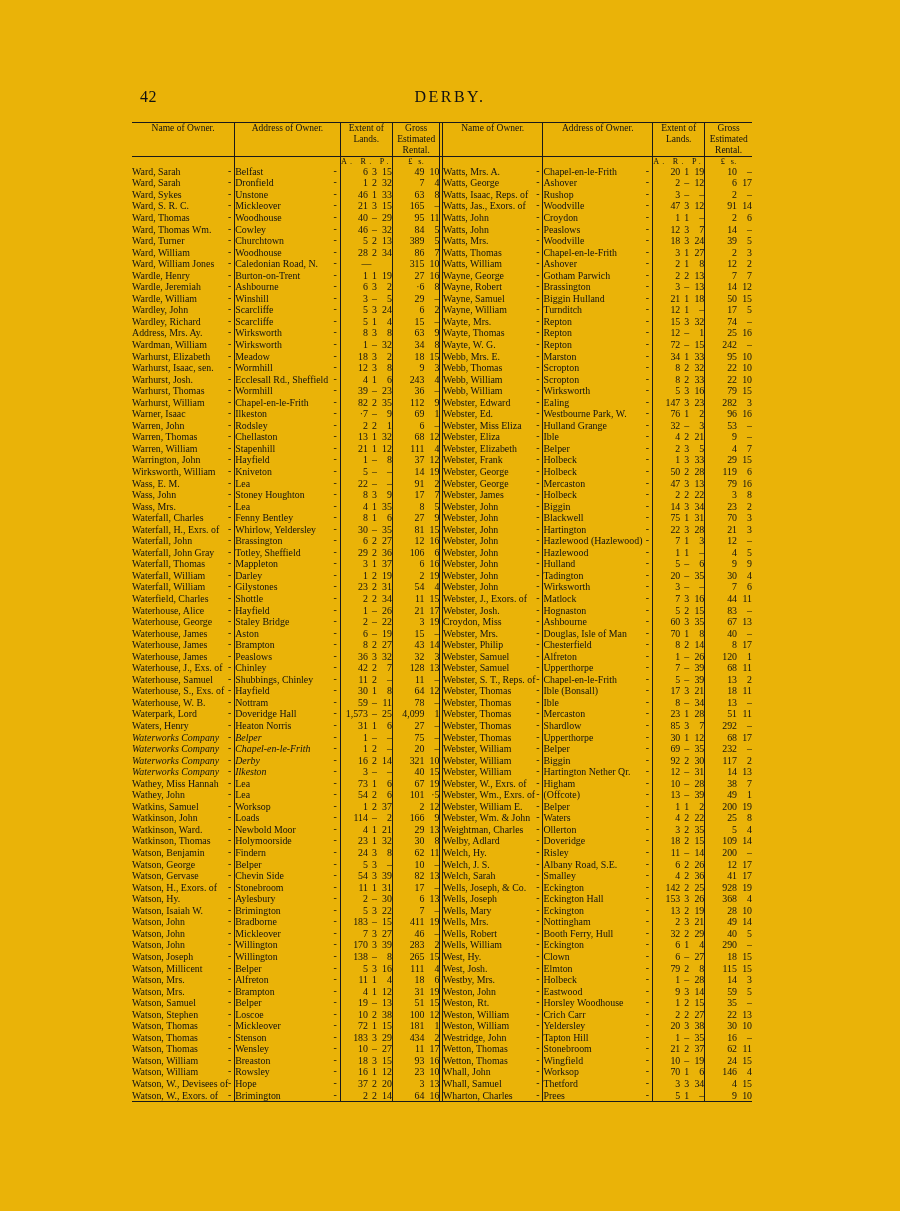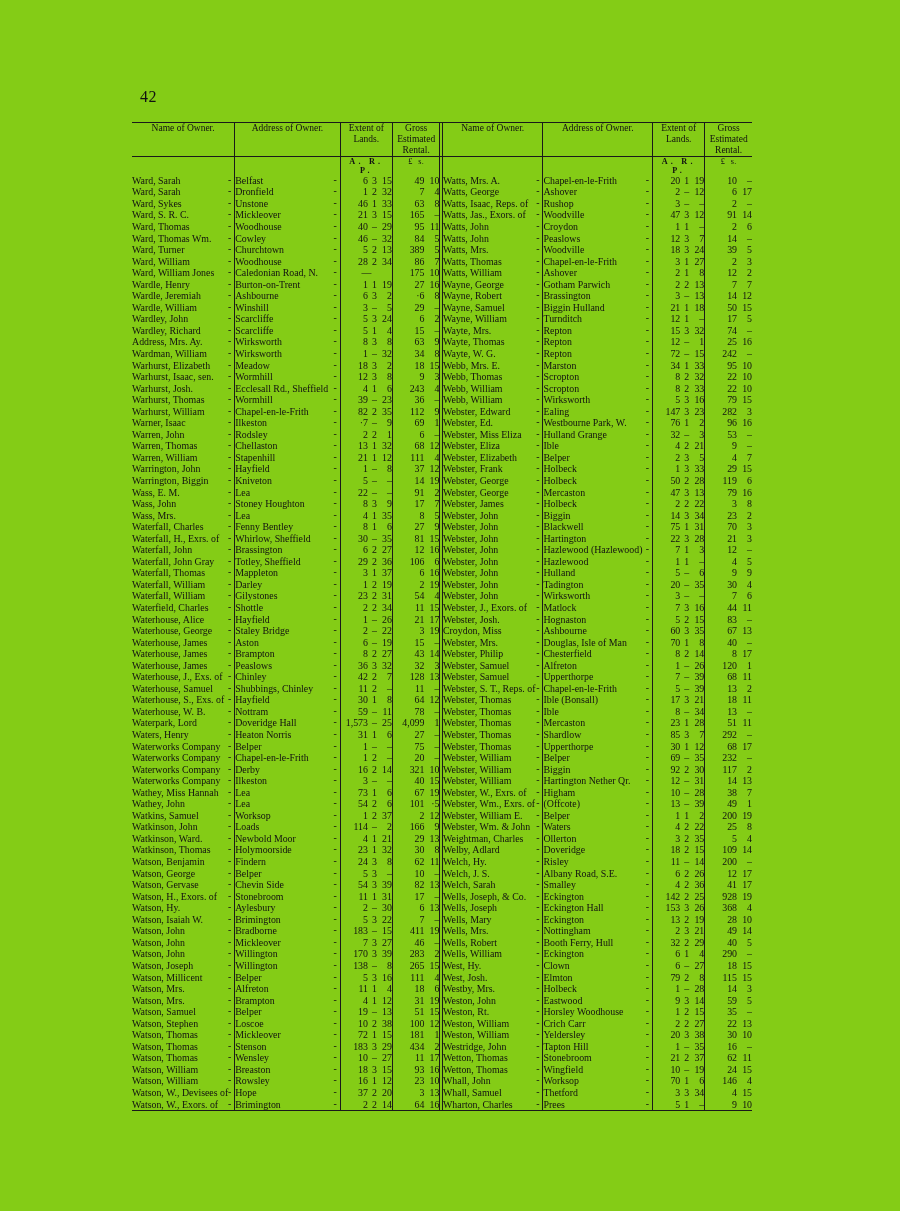--- a/index.html
+++ b/index.html
@@ -13,21 +13,21 @@
     position: relative;
     font-family: "Liberation Serif", serif;
     color: #111111;
     overflow: hidden;
   }
   .page {
     position: absolute;
     top: 0; left: 0;
     width: 900px;
     height: 1211px;
-    background: #84cc16;
+    background: #eab308;
   }
   .page-header {
     position: absolute;
     top: 88px;
     left: 140px;
     width: 620px;
     height: 24px;
   }
   .folio {
     position: absolute;
@@ -78,21 +78,21 @@
   .vr { border-left: 1px solid #1a1a1a; }
   .gapcol { border-left: 1px solid #1a1a1a; border-right: 1.6px solid #1a1a1a; }
 
   .unit-row td {
     font-size: 8.2px;
     text-align: center;
     padding-top: 4px;
     padding-bottom: 1px;
     letter-spacing: 0.3px;
   }
-  .unit-row td.u-ext span { letter-spacing: 3.2px; font-weight: bold; }
+  .unit-row td.u-ext span { letter-spacing: 3.2px; }
 
   .data-row td {
     font-size: 9.9px;
     line-height: 11.55px;
     white-space: nowrap;
   }
   td.cell-name {
     padding-left: 4px;
     padding-right: 3px;
     position: relative;
@@ -107,21 +107,21 @@
     padding-right: 5px;
     font-variant-numeric: tabular-nums;
   }
   td.cell-ext { padding-right: 6px; }
   .lead {
     position: absolute;
     right: 3px;
     bottom: 1px;
     font-size: 9.9px;
   }
-  .ital { }
+  .ital { font-style: italic; }
   .num-a, .num-r, .num-p {
     display: inline-block;
     text-align: right;
   }
   .num-a { width: 26px; }
   .num-r { width: 9px; }
   .num-p { width: 15px; }
   .num-pounds { display: inline-block; width: 29px; text-align: right; }
   .num-s { display: inline-block; width: 15px; text-align: right; }
 
@@ -129,20 +129,21 @@
     border-bottom: 1.4px solid #1a1a1a;
   }
 </style>
 </head>
 <body>
 
 <div class="page">
 
   <div class="page-header">
     <div class="folio">42</div>
+    <div class="running-title">DERBY.</div>
   </div>
 
   <div class="table-wrap">
     <table class="ledger">
       <colgroup>
         <col class="c-name">
           <col class="c-addr">
           <col class="c-ext">
           <col class="c-rent">
         <col class="c-gap">
@@ -269,21 +270,21 @@
             <td class="gapcol"></td>
             <td class="cell-name"><span>Watts, Thomas</span><span class="lead">-</span></td>
             <td class="cell-addr vr"><span>Chapel-en-le-Frith</span><span class="lead">-</span></td>
             <td class="cell-ext vr"><span class="num-a">3</span><span class="num-r">1</span><span class="num-p">27</span></td>
             <td class="cell-rent vr"><span class="num-pounds">2</span><span class="num-s">3</span></td>
           </tr>
           <tr class="data-row">
             <td class="cell-name"><span>Ward, William Jones</span><span class="lead">-</span></td>
             <td class="cell-addr vr"><span>Caledonian Road, N.</span><span class="lead">-</span></td>
             <td class="cell-ext vr" style="text-align: center;">—</td>
-            <td class="cell-rent vr"><span class="num-pounds">175</span><span class="num-s">10</span></td>
+            <td class="cell-rent vr"><span class="num-pounds">315</span><span class="num-s">10</span></td>
             <td class="gapcol"></td>
             <td class="cell-name"><span>Watts, William</span><span class="lead">-</span></td>
             <td class="cell-addr vr"><span>Ashover</span><span class="lead">-</span></td>
             <td class="cell-ext vr"><span class="num-a">2</span><span class="num-r">1</span><span class="num-p">8</span></td>
             <td class="cell-rent vr"><span class="num-pounds">12</span><span class="num-s">2</span></td>
           </tr>
           <tr class="data-row">
             <td class="cell-name"><span>Wardle, Henry</span><span class="lead">-</span></td>
             <td class="cell-addr vr"><span>Burton-on-Trent</span><span class="lead">-</span></td>
             <td class="cell-ext vr"><span class="num-a">1</span><span class="num-r">1</span><span class="num-p">19</span></td>
@@ -464,21 +465,21 @@
             <td class="cell-addr vr"><span>Hayfield</span><span class="lead">-</span></td>
             <td class="cell-ext vr"><span class="num-a">1</span><span class="num-r">–</span><span class="num-p">8</span></td>
             <td class="cell-rent vr"><span class="num-pounds">37</span><span class="num-s">12</span></td>
             <td class="gapcol"></td>
             <td class="cell-name"><span>Webster, Frank</span><span class="lead">-</span></td>
             <td class="cell-addr vr"><span>Holbeck</span><span class="lead">-</span></td>
             <td class="cell-ext vr"><span class="num-a">1</span><span class="num-r">3</span><span class="num-p">33</span></td>
             <td class="cell-rent vr"><span class="num-pounds">29</span><span class="num-s">15</span></td>
           </tr>
           <tr class="data-row">
-            <td class="cell-name"><span>Warrington, Biggin</span><span class="lead">-</span></td>
+            <td class="cell-name"><span>Wirksworth, William</span><span class="lead">-</span></td>
             <td class="cell-addr vr"><span>Kniveton</span><span class="lead">-</span></td>
             <td class="cell-ext vr"><span class="num-a">5</span><span class="num-r">–</span><span class="num-p">–</span></td>
             <td class="cell-rent vr"><span class="num-pounds">14</span><span class="num-s">19</span></td>
             <td class="gapcol"></td>
             <td class="cell-name"><span>Webster, George</span><span class="lead">-</span></td>
             <td class="cell-addr vr"><span>Holbeck</span><span class="lead">-</span></td>
             <td class="cell-ext vr"><span class="num-a">50</span><span class="num-r">2</span><span class="num-p">28</span></td>
             <td class="cell-rent vr"><span class="num-pounds">119</span><span class="num-s">6</span></td>
           </tr>
           <tr class="data-row">
@@ -520,21 +521,21 @@
             <td class="cell-ext vr"><span class="num-a">8</span><span class="num-r">1</span><span class="num-p">6</span></td>
             <td class="cell-rent vr"><span class="num-pounds">27</span><span class="num-s">9</span></td>
             <td class="gapcol"></td>
             <td class="cell-name"><span>Webster, John</span><span class="lead">-</span></td>
             <td class="cell-addr vr"><span>Blackwell</span><span class="lead">-</span></td>
             <td class="cell-ext vr"><span class="num-a">75</span><span class="num-r">1</span><span class="num-p">31</span></td>
             <td class="cell-rent vr"><span class="num-pounds">70</span><span class="num-s">3</span></td>
           </tr>
           <tr class="data-row">
             <td class="cell-name"><span>Waterfall, H., Exrs. of</span><span class="lead">-</span></td>
-            <td class="cell-addr vr"><span>Whirlow, Sheffield</span><span class="lead">-</span></td>
+            <td class="cell-addr vr"><span>Whirlow, Yeldersley</span><span class="lead">-</span></td>
             <td class="cell-ext vr"><span class="num-a">30</span><span class="num-r">–</span><span class="num-p">35</span></td>
             <td class="cell-rent vr"><span class="num-pounds">81</span><span class="num-s">15</span></td>
             <td class="gapcol"></td>
             <td class="cell-name"><span>Webster, John</span><span class="lead">-</span></td>
             <td class="cell-addr vr"><span>Hartington</span><span class="lead">-</span></td>
             <td class="cell-ext vr"><span class="num-a">22</span><span class="num-r">3</span><span class="num-p">28</span></td>
             <td class="cell-rent vr"><span class="num-pounds">21</span><span class="num-s">3</span></td>
           </tr>
           <tr class="data-row">
             <td class="cell-name"><span>Waterfall, John</span><span class="lead">-</span></td>

